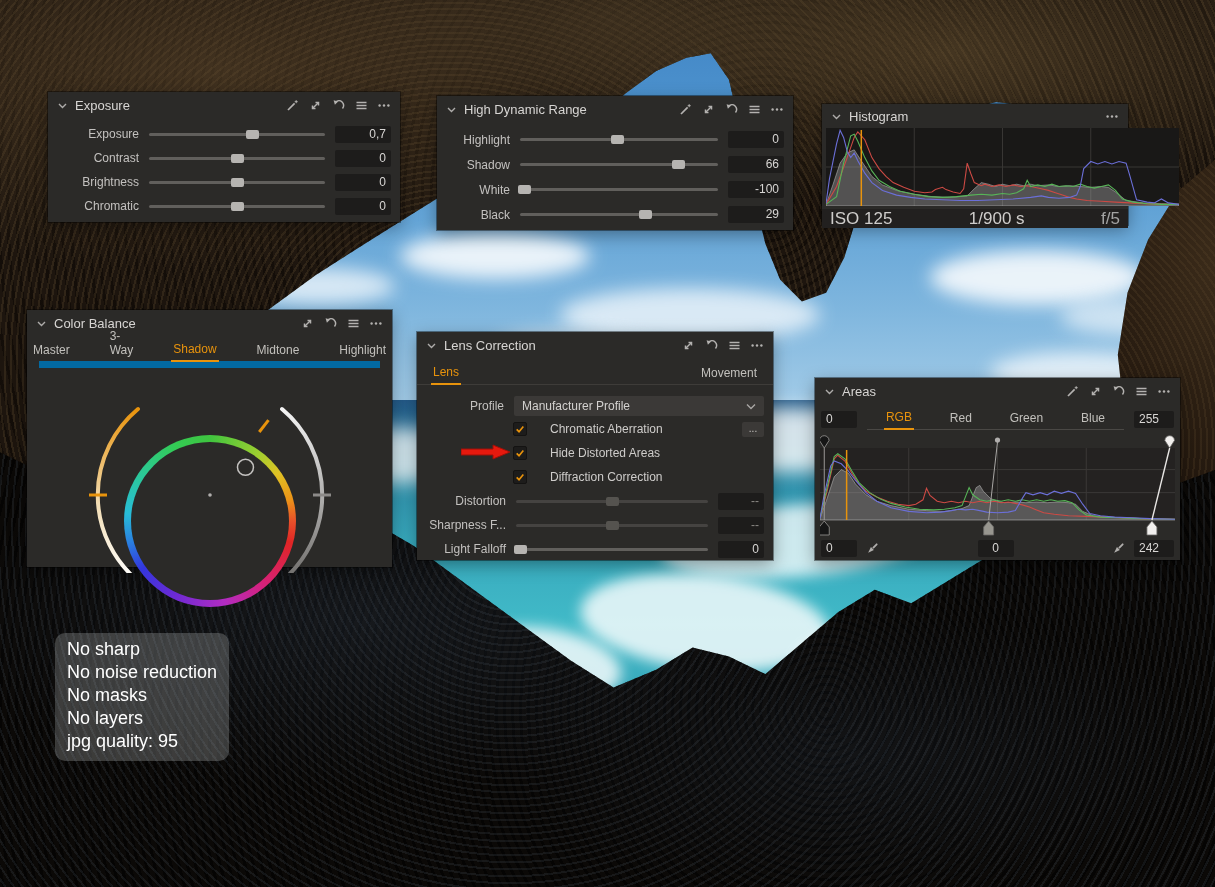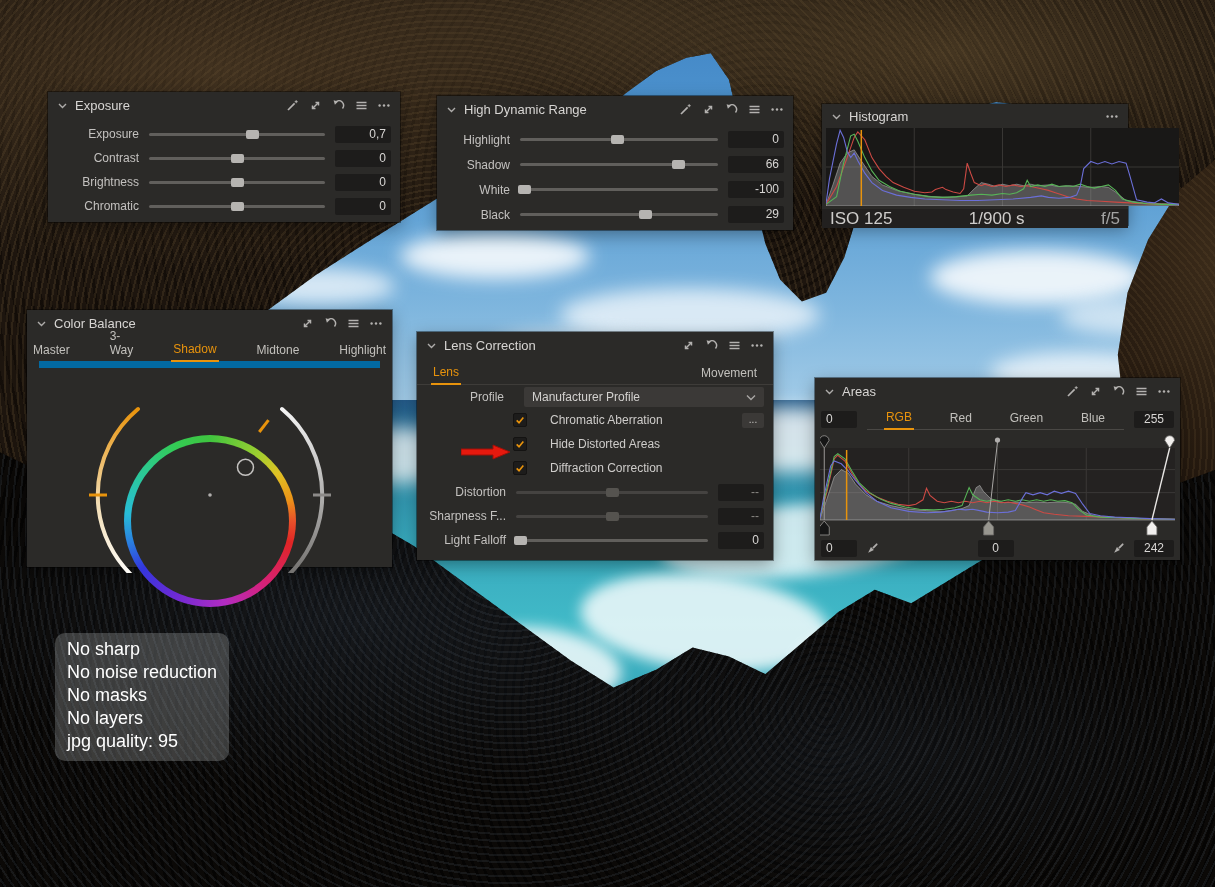--- a/index.html
+++ b/index.html
@@ -85,21 +85,21 @@
   .wheelzone{position:relative;height:205px;}
   .ring{position:absolute;left:97px;top:67px;width:172px;height:172px;border-radius:50%;
     background:conic-gradient(from 0deg,#3fc43f,#9ccf30 35deg,#e0c224 55deg,#ec9418 75deg,
       #e8512a 90deg,#e02525 105deg,#d6217a 140deg,#b22cc2 170deg,#6d2ad4 205deg,#3336de 235deg,
       #2a7fe0 255deg,#28bcd8 275deg,#2bc996 305deg,#33cb55 335deg,#3fc43f 360deg);}
   .ring>div{position:absolute;inset:7px;background:#2b2a28;border-radius:50%;}
   .wheelsvg{position:absolute;left:0;top:0;pointer-events:none;}
   
   #lens{left:417px;top:332px;width:356px;height:228px;position:absolute;}
   #lens .tabs{justify-content:space-between;gap:24px;margin:0;padding:0 14px;height:26px;border-bottom:1px solid #3e3c39;}
-  .prow{display:flex;align-items:center;gap:20px;height:22px;margin:1px 9px 0;}
+  .prow{display:flex;align-items:center;gap:10px;height:22px;margin:10px 9px 0;}
   .plabel{width:78px;text-align:right;color:#c3c1bf;}
   .dropdown{flex:1;height:20px;background:#3b3937;border-radius:2px;display:flex;align-items:center;
             padding:0 8px;color:#d3d1cf;gap:6px;}
   .dropdown span{flex:1;}
   .crow{display:flex;align-items:center;gap:23px;height:24px;margin-left:96px;position:relative;color:#cecccA;}
   .cbox{width:14px;height:14px;background:#1d1c1b;border:1px solid #141312;border-radius:2px;
         display:flex;align-items:center;justify-content:center;box-sizing:border-box;}
   .morebtn{position:absolute;right:9px;width:22px;height:15px;background:#3b3937;border-radius:2px;
            color:#c6c4c2;font-size:10px;line-height:13px;text-align:center;}
   #lens .slabel{width:80px;} #lens .sval{width:46px;}
@@ -111,21 +111,21 @@
         padding:0 5px;box-sizing:border-box;}
   .lbox.w36{width:36px;} .lbox.w40{width:40px;}
   .ltabs{flex:1;display:flex;justify-content:space-around;align-items:flex-end;height:21px;
          margin:0 10px;border-bottom:1px solid #4a4845;font-size:12px;color:#c2c0bc;}
   .levhist{position:relative;margin:2px 5px 0;height:104px;}
   .lev-bot{display:flex;align-items:center;margin:4px 6px 0;gap:8px;}
   .pip{width:15px;height:15px;color:#b0aeac;display:flex;}
   
   #note{position:absolute;left:55px;top:633px;min-width:150px;padding:5px 12px 8px;
         background:rgba(175,178,180,.30);border-radius:10px;color:#fff;font-size:18px;line-height:23px;}
-  .rightright{text-align:center;}
+  .rightright{text-align:left;}
   .txt-c{flex:1;text-align:center;color:#cfcdcb;}
   .txt-r{color:#a3a3a3;}
 </style>
 </head>
 <body>
 
 <div id="stage">
 
   <div class="sky"></div>
   <div class="ocean"></div>

